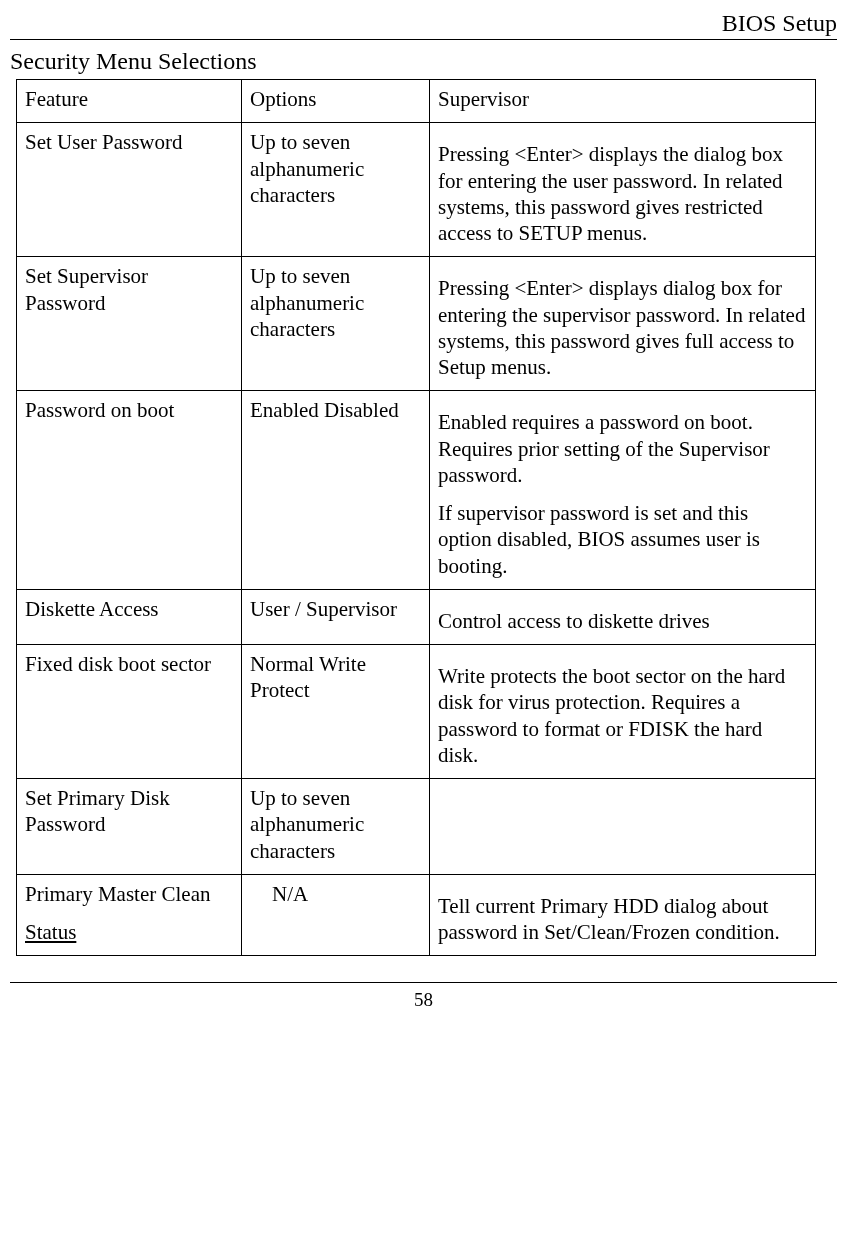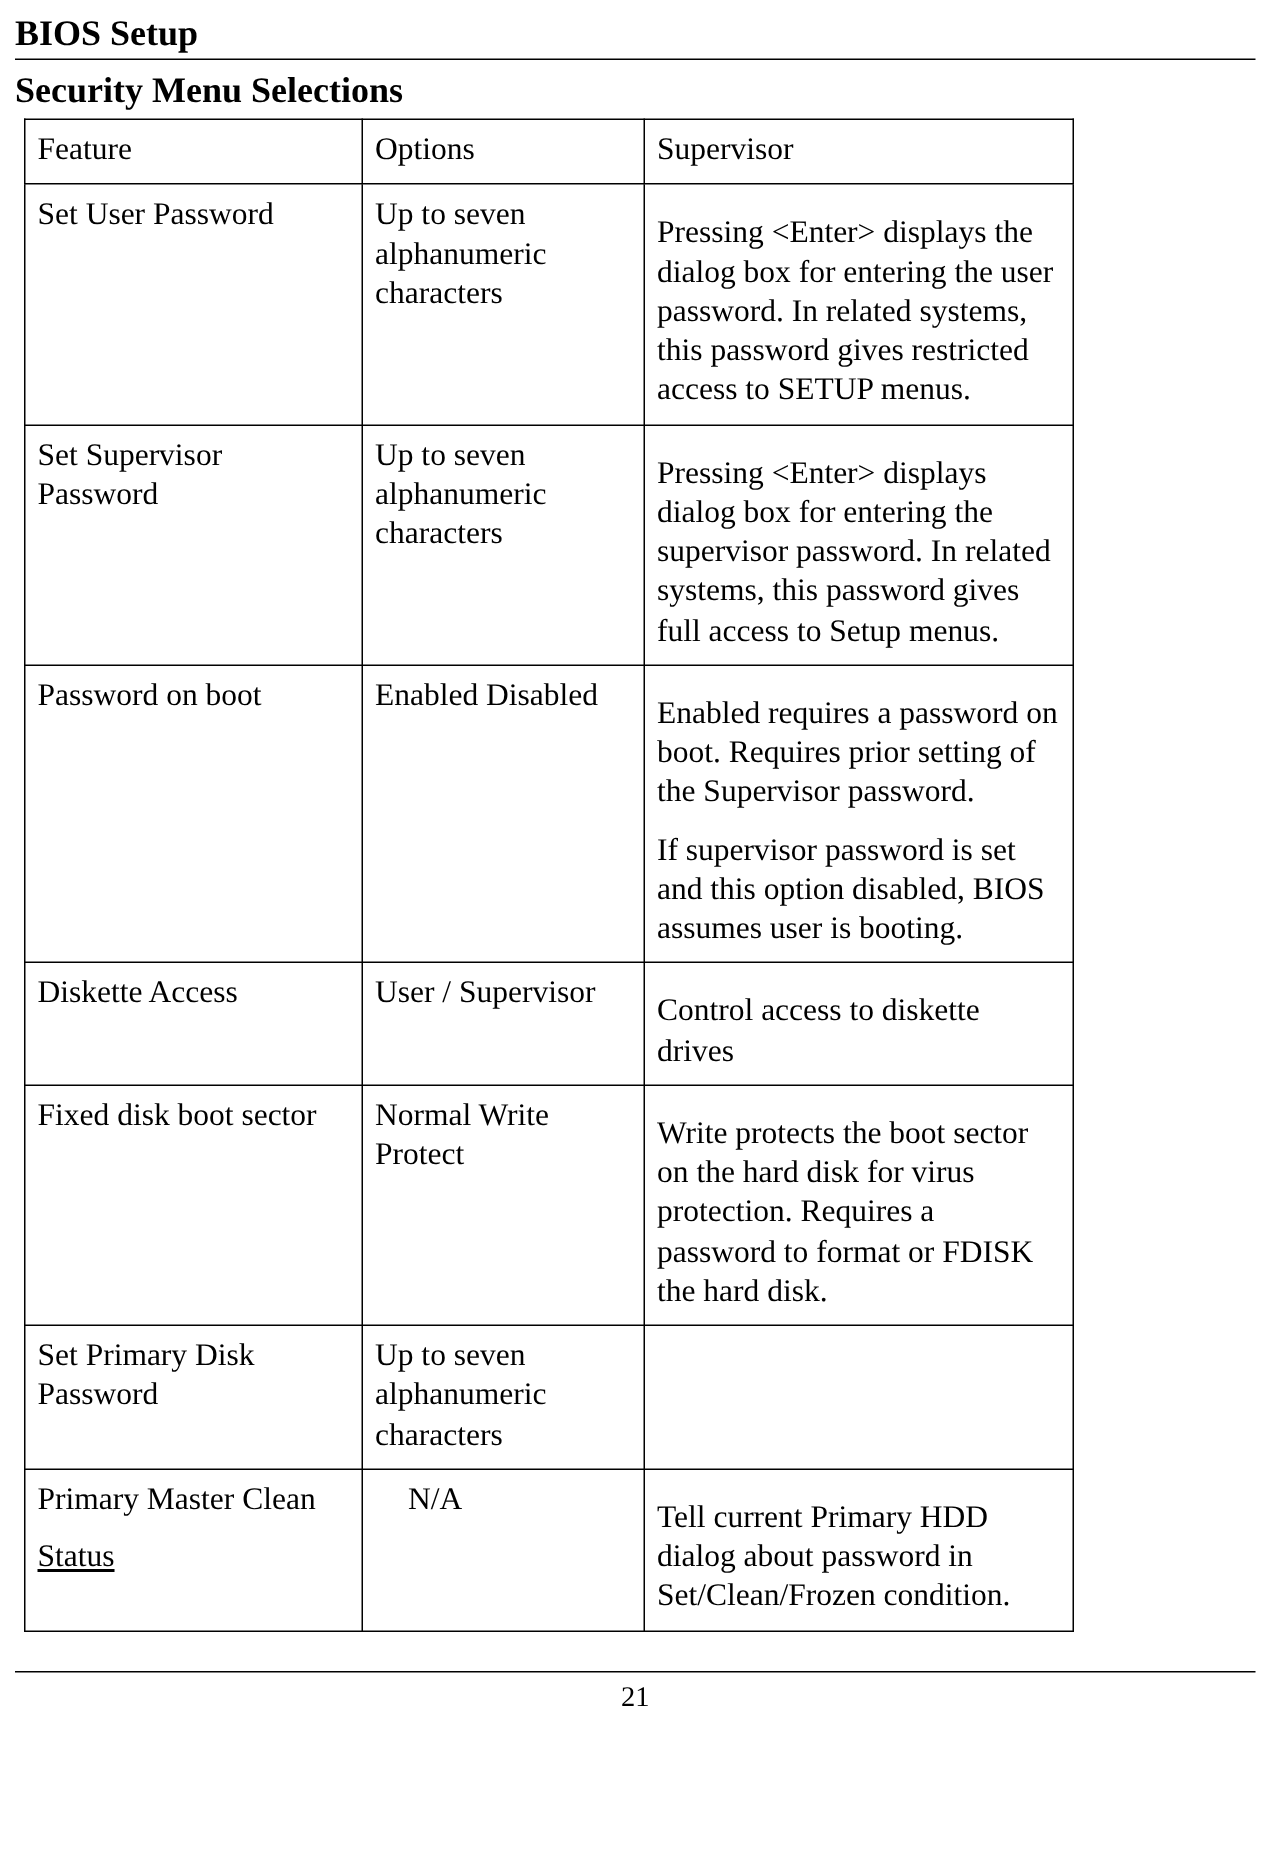--- a/index.html
+++ b/index.html
@@ -9,37 +9,38 @@
       background: #fff;
       margin: 0;
       padding: 0;
       width: 847px;
     }
     .page {
       padding: 0 10px 20px 10px;
       box-sizing: border-box;
     }
     .header-title {
-      font-weight: bold;
+      text-align: right;
+      font-weight: normal;
       font-size: 24px;
       padding: 10px 0 2px 0;
     }
     .header-rule {
       border: none;
       border-top: 1.5px solid #000;
       margin: 0 0 8px 0;
     }
     .section-heading {
-      font-weight: bold;
+      font-weight: normal;
       font-size: 24px;
       margin: 4px 0 4px 0;
     }
     table.menu-table {
       border-collapse: collapse;
-      width: 700px;
+      width: 800px;
       margin-left: 6px;
       table-layout: fixed;
     }
     table.menu-table td {
       border: 1.5px solid #000;
       padding: 6px 8px 10px 8px;
       vertical-align: top;
       font-size: 21px;
       line-height: 1.25;
     }
@@ -142,14 +143,14 @@
       </td>
       <td><span class="na-pad">N/A</span></td>
       <td>
         <div class="desc-para">Tell current Primary HDD dialog about password in Set/Clean/Frozen condition.</div>
       </td>
     </tr>
   </tbody>
     </table>
 
   <hr class="footer-rule">
-  <div class="page-number">21</div>
+  <div class="page-number">58</div>
 </div>
 
 </body></html>

